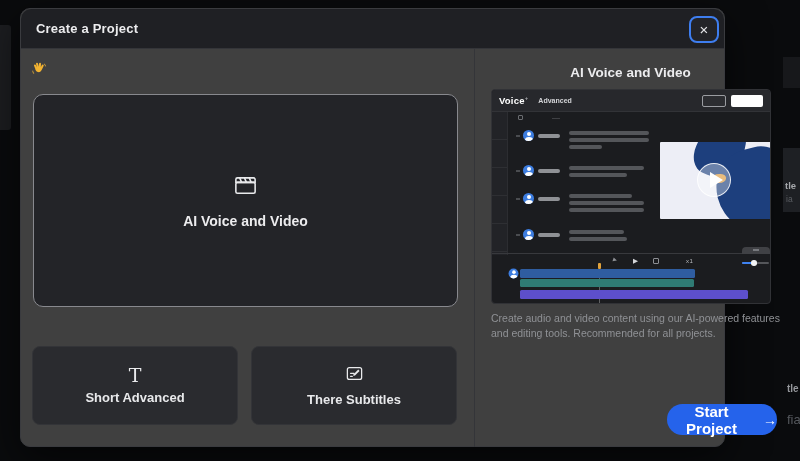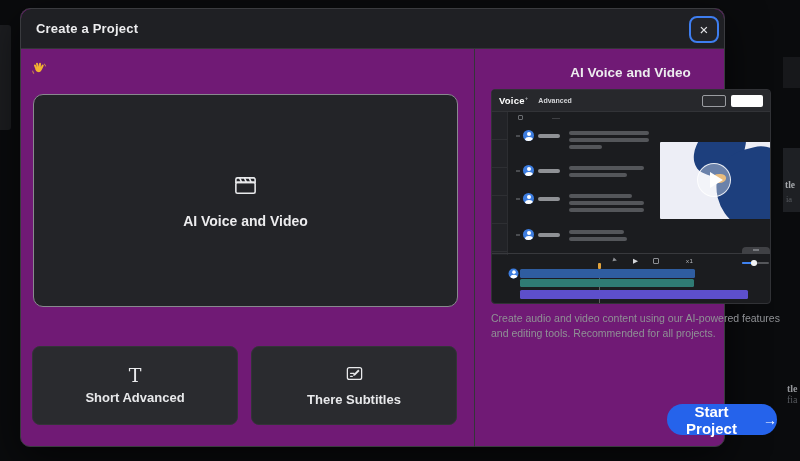--- a/index.html
+++ b/index.html
@@ -5,30 +5,30 @@
   * { margin:0; padding:0; box-sizing:border-box; }
   html,body { background:#0a0b0d; }
   .page {
     position:relative; width:800px; height:461px; overflow:hidden;
     background:#0a0b0d; font-family:"Liberation Sans", sans-serif;
   }
   
   .bg-left-strip { position:absolute; left:0; top:25px; width:11px; height:105px; background:#1c1d20; border-radius:0 3px 3px 0; }
   .bg-band { position:absolute; left:783px; top:57px; width:17px; height:31px; background:#17181b; }
   .bg-card { position:absolute; left:783px; top:148px; width:17px; height:64px; background:#1e2024; }
-  .bg-frag { position:absolute; white-space:nowrap; overflow:hidden;font-family:Liberation Serif, serif; }
+  .bg-frag { position:absolute; white-space:nowrap; overflow:hidden; }
   .frag1 { left:785px; top:180px; font-size:9.5px; font-weight:bold; color:#a6a8ac; }
   .frag2 { left:786px; top:194px; font-size:8.5px; color:#5b5e63; }
   .frag3 { left:787px; top:383px; font-size:10px; font-weight:bold; color:#95979b; }
-  .frag4 { left:787px; top:394px; font-size:10px; color:#55585d; }
+  .frag4 { left:787px; top:412px; font-size:13px; color:#55585d; }
 
   
   .modal {
     position:absolute; left:20px; top:8px; width:705px; height:439px;
-    background:#701a75; border:1px solid #3a3b3f; border-radius:10px;
+    background:#404040; border:1px solid #3a3b3f; border-radius:10px;
     box-shadow:0 12px 40px rgba(0,0,0,.6);
   }
   .modal-header {
     position:relative; height:40px; background:#1f2024;
     border-bottom:1px solid #343539; border-radius:10px 10px 0 0;
     display:flex; align-items:center; padding-left:15px;
   }
   .modal-title { font-size:13px; font-weight:bold; color:#ececee; letter-spacing:.2px; }
   .close-btn {
     position:absolute; right:5px; top:7px; width:30px; height:27px;

